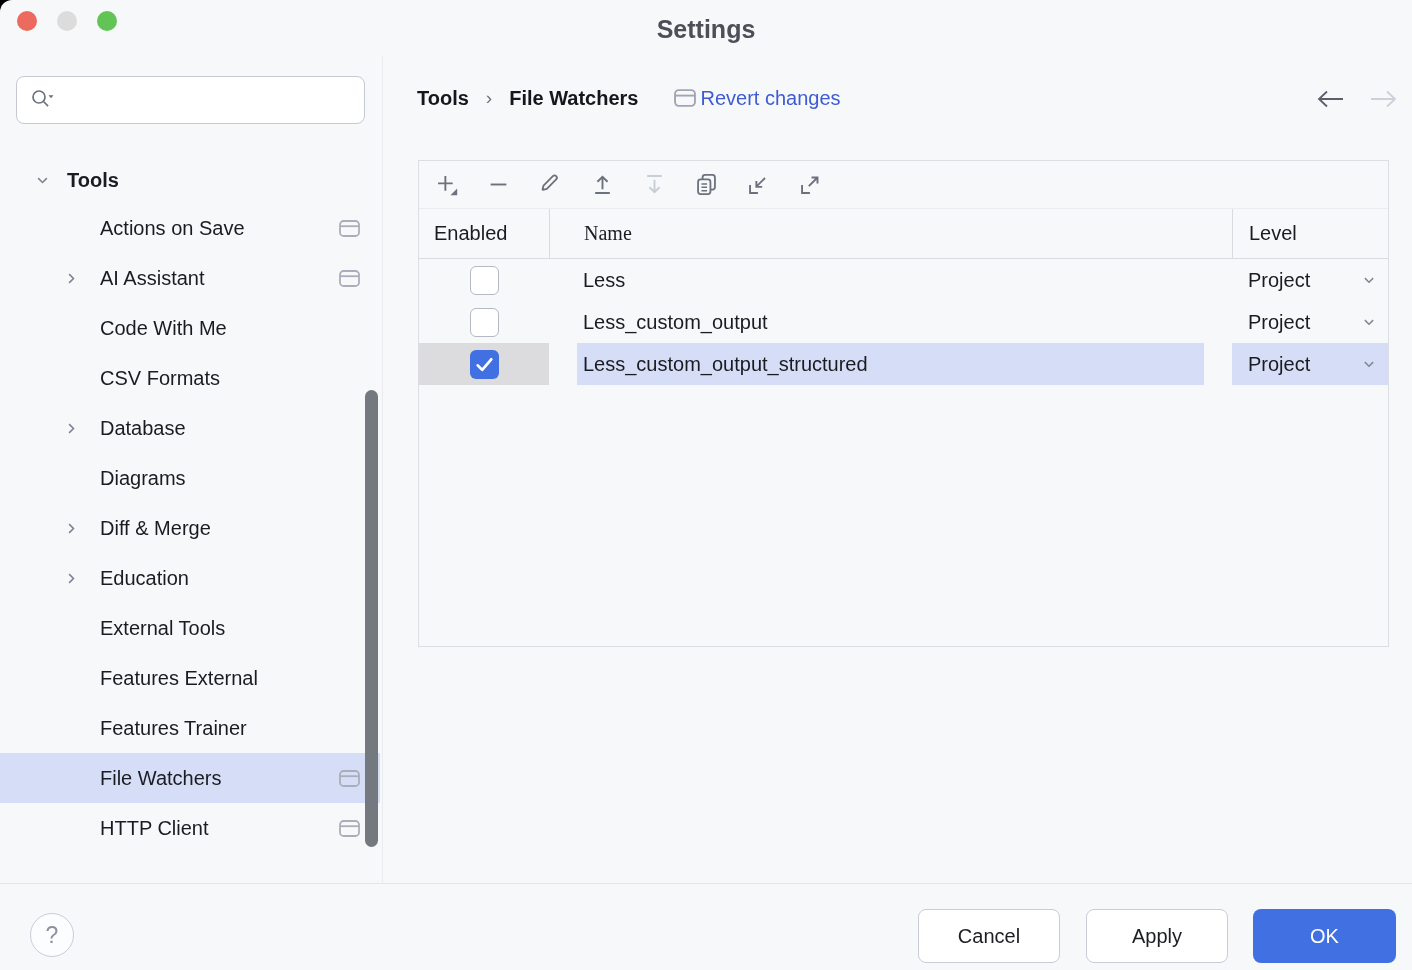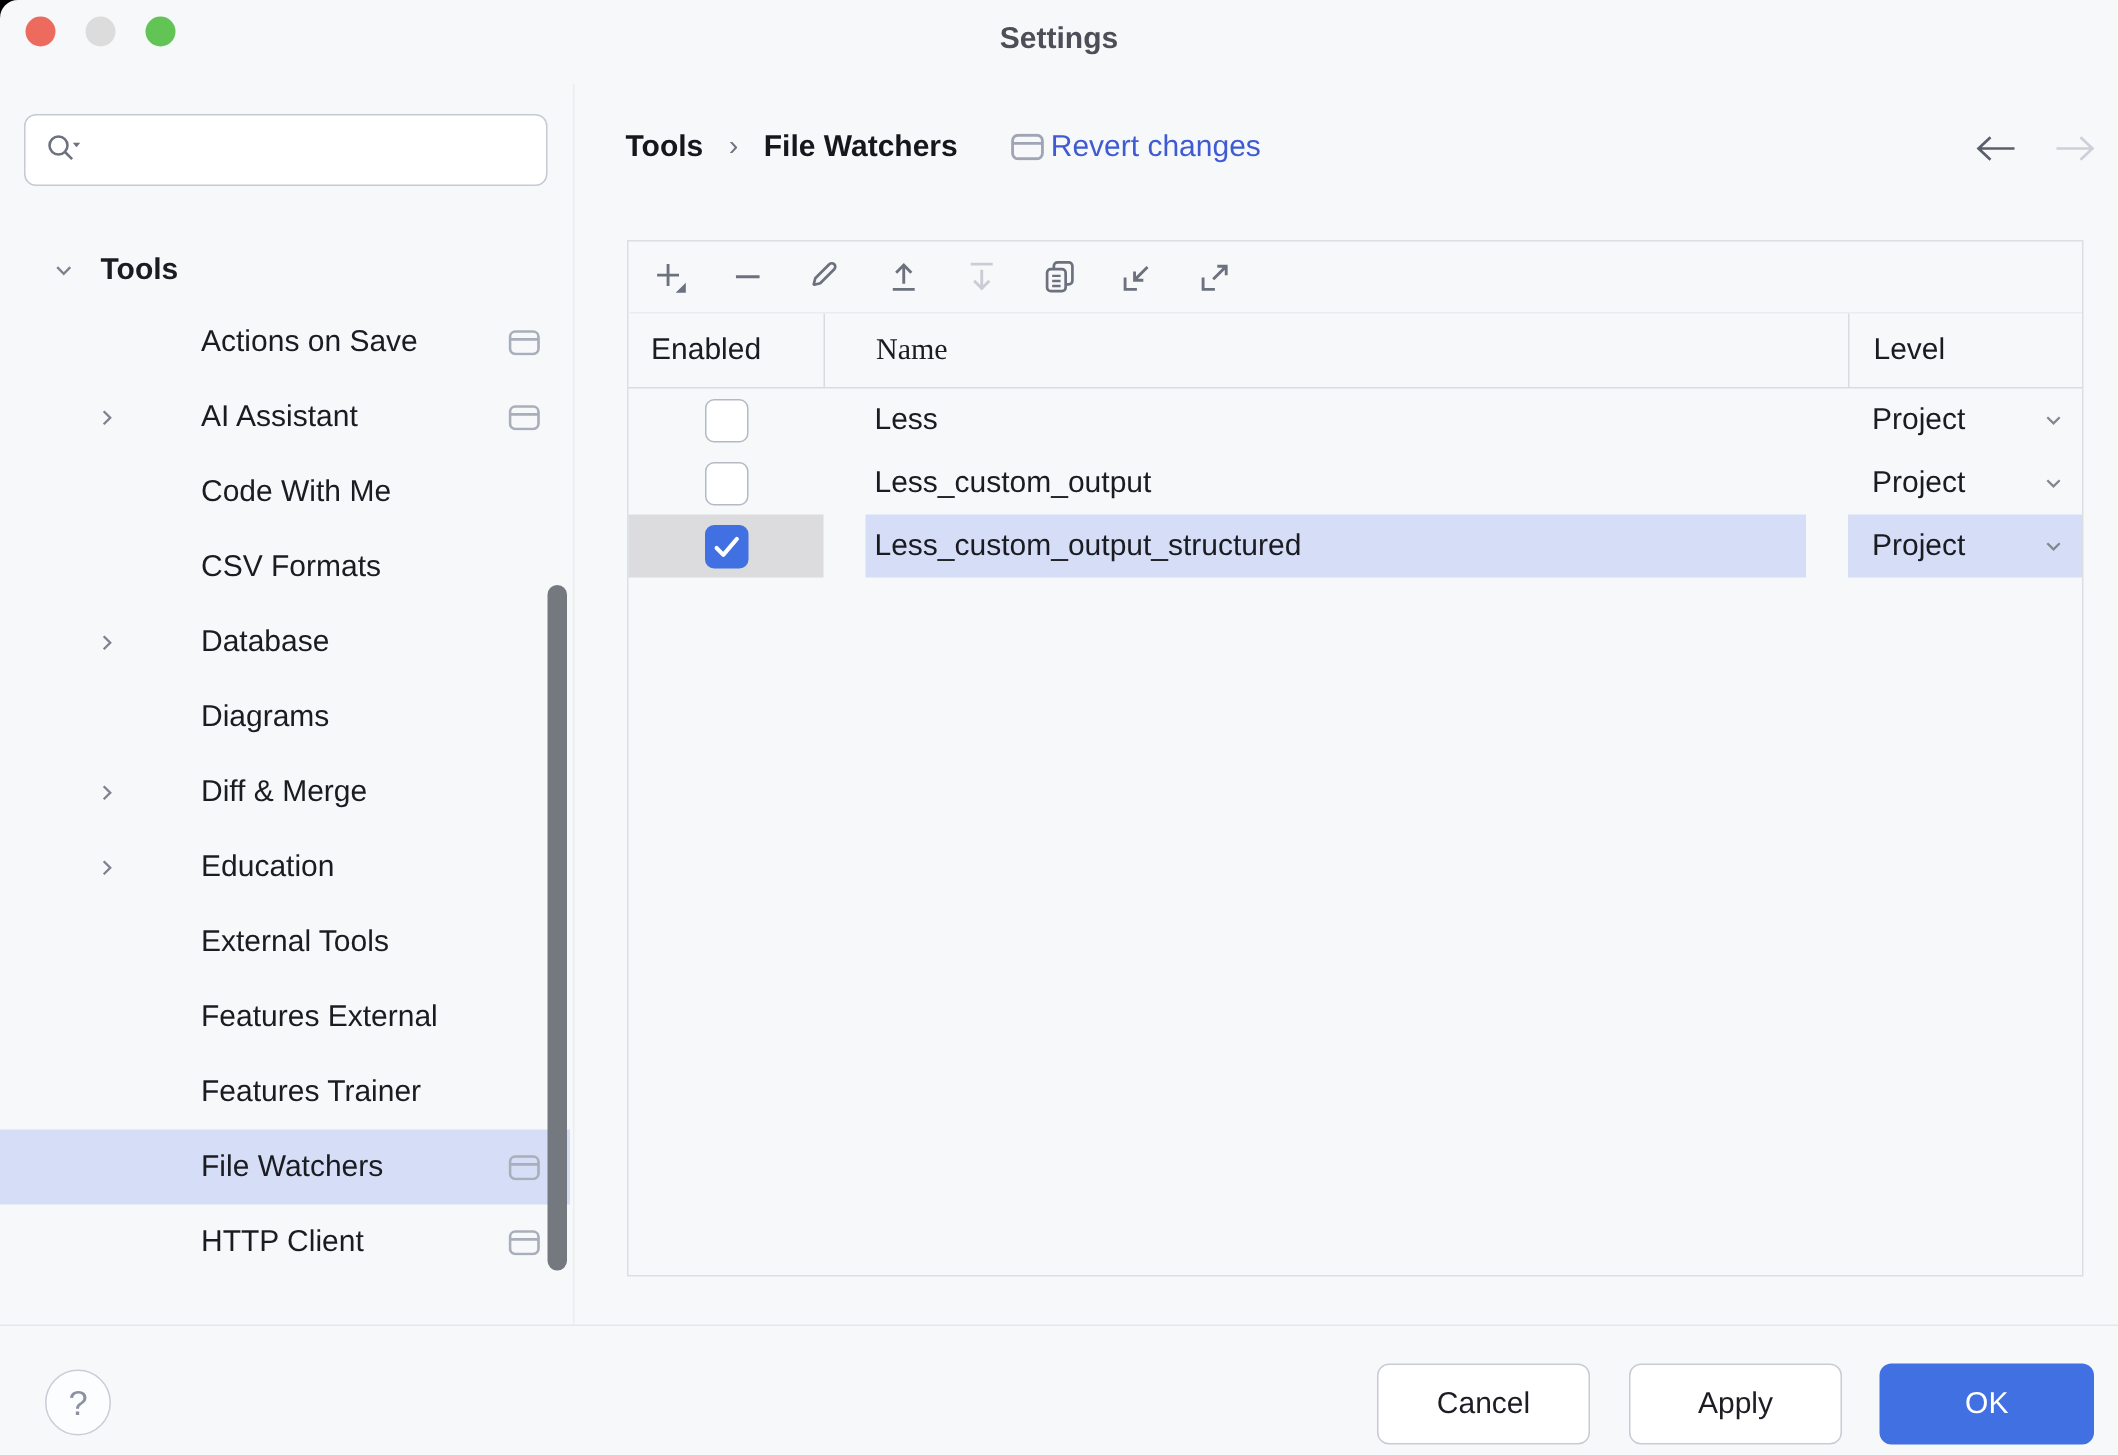--- a/index.html
+++ b/index.html
@@ -12,51 +12,51 @@
     position:absolute;inset:0;background:#f7f8fa;overflow:hidden;
     border-radius:12px 0 0 0;color:#1a1c22;
   }
   
   .titlebar{position:absolute;top:0;left:0;right:0;height:56px;}
   .tl{position:absolute;top:11px;width:20px;height:20px;border-radius:50%;}
   .tl-red{left:17px;background:#ec6a5e;}
   .tl-gray{left:57px;background:#dcdcdc;}
   .tl-green{left:97px;background:#61c455;}
   .win-title{position:absolute;top:15px;left:0;right:0;text-align:center;
-    font-weight:bold;font-size:20px;color:#4c4f58;}
+    font-weight:bold;font-size:25px;color:#4c4f58;}
   
   .sidebar{position:absolute;top:56px;left:0;width:383px;bottom:87px;
     border-right:1px solid #ebecf0;box-sizing:border-box;}
   .searchbox{position:absolute;top:20px;left:16px;width:349px;height:48px;
     background:#ffffff;border:1px solid #c6c9d3;border-radius:8px;
     display:flex;align-items:center;padding-left:12px;box-sizing:border-box;}
   .tree-root{position:absolute;top:101px;left:0;right:2px;height:46px;
     display:flex;align-items:center;font-weight:bold;font-size:20px;}
   .tree-root .chev-root{margin-left:33px;display:flex;}
   .tree-root .lbl{margin-left:15px;}
   .tree-items{position:absolute;top:147px;left:0;right:2px;}
-  .side-item{height:50px;display:flex;align-items:center;font-size:20px;cursor:default;gap:34px;}
+  .side-item{height:50px;display:flex;align-items:center;font-size:20px;cursor:default;}
   .side-item.selected{background:var(--selection);}
   .side-item .chev{width:20px;margin-left:62px;display:flex;align-items:center;}
   .side-item .lbl{margin-left:18px;white-space:nowrap;}
   .side-item .card{margin-left:auto;margin-right:20px;display:flex;}
   .v-thumb{position:absolute;left:365px;top:390px;width:13px;height:457px;
     background:#74787f;border-radius:7px;}
   
   .main{position:absolute;left:384px;top:56px;right:0;bottom:87px;}
   .breadcrumb{position:absolute;left:33px;top:22px;height:40px;
     display:flex;align-items:center;font-size:20px;}
   .crumb{font-weight:bold;color:#15171c;}
   .crumb-sep{margin:0 17px;color:#6f7480;font-size:19px;}
   .bc-card{margin-left:36px;display:flex;}
   .revert{margin-left:4px;color:var(--link);text-decoration:none;cursor:pointer;}
   .nav{position:absolute;left:929px;top:30px;display:flex;gap:20px;align-items:center;}
   .nav span{display:flex;}
   
-  .table-panel{position:absolute;left:34px;top:104px;width:971px;height:691px;
+  .table-panel{position:absolute;left:34px;top:104px;width:971px;height:487px;
     border:1px solid #dcdee4;box-sizing:border-box;background:#f7f8fa;}
   .tbl-toolbar{height:48px;display:flex;align-items:center;padding-left:9px;gap:16px;
     border-bottom:1px solid #ebecf0;box-sizing:border-box;}
   .icon-btn{width:36px;height:36px;display:flex;align-items:center;justify-content:center;
     background:none;border:none;padding:0;cursor:pointer;}
   .tbl-header{height:50px;display:flex;border-bottom:1px solid #d9dbe1;
     box-sizing:border-box;font-size:20px;}
   .h-cell{display:flex;align-items:center;box-sizing:border-box;height:100%;}
   .h-enabled{width:130px;padding-left:15px;}
   .h-name{flex:1;padding-left:34px;border-left:1px solid #d9dbe1;font-family:Liberation Serif, serif;}

